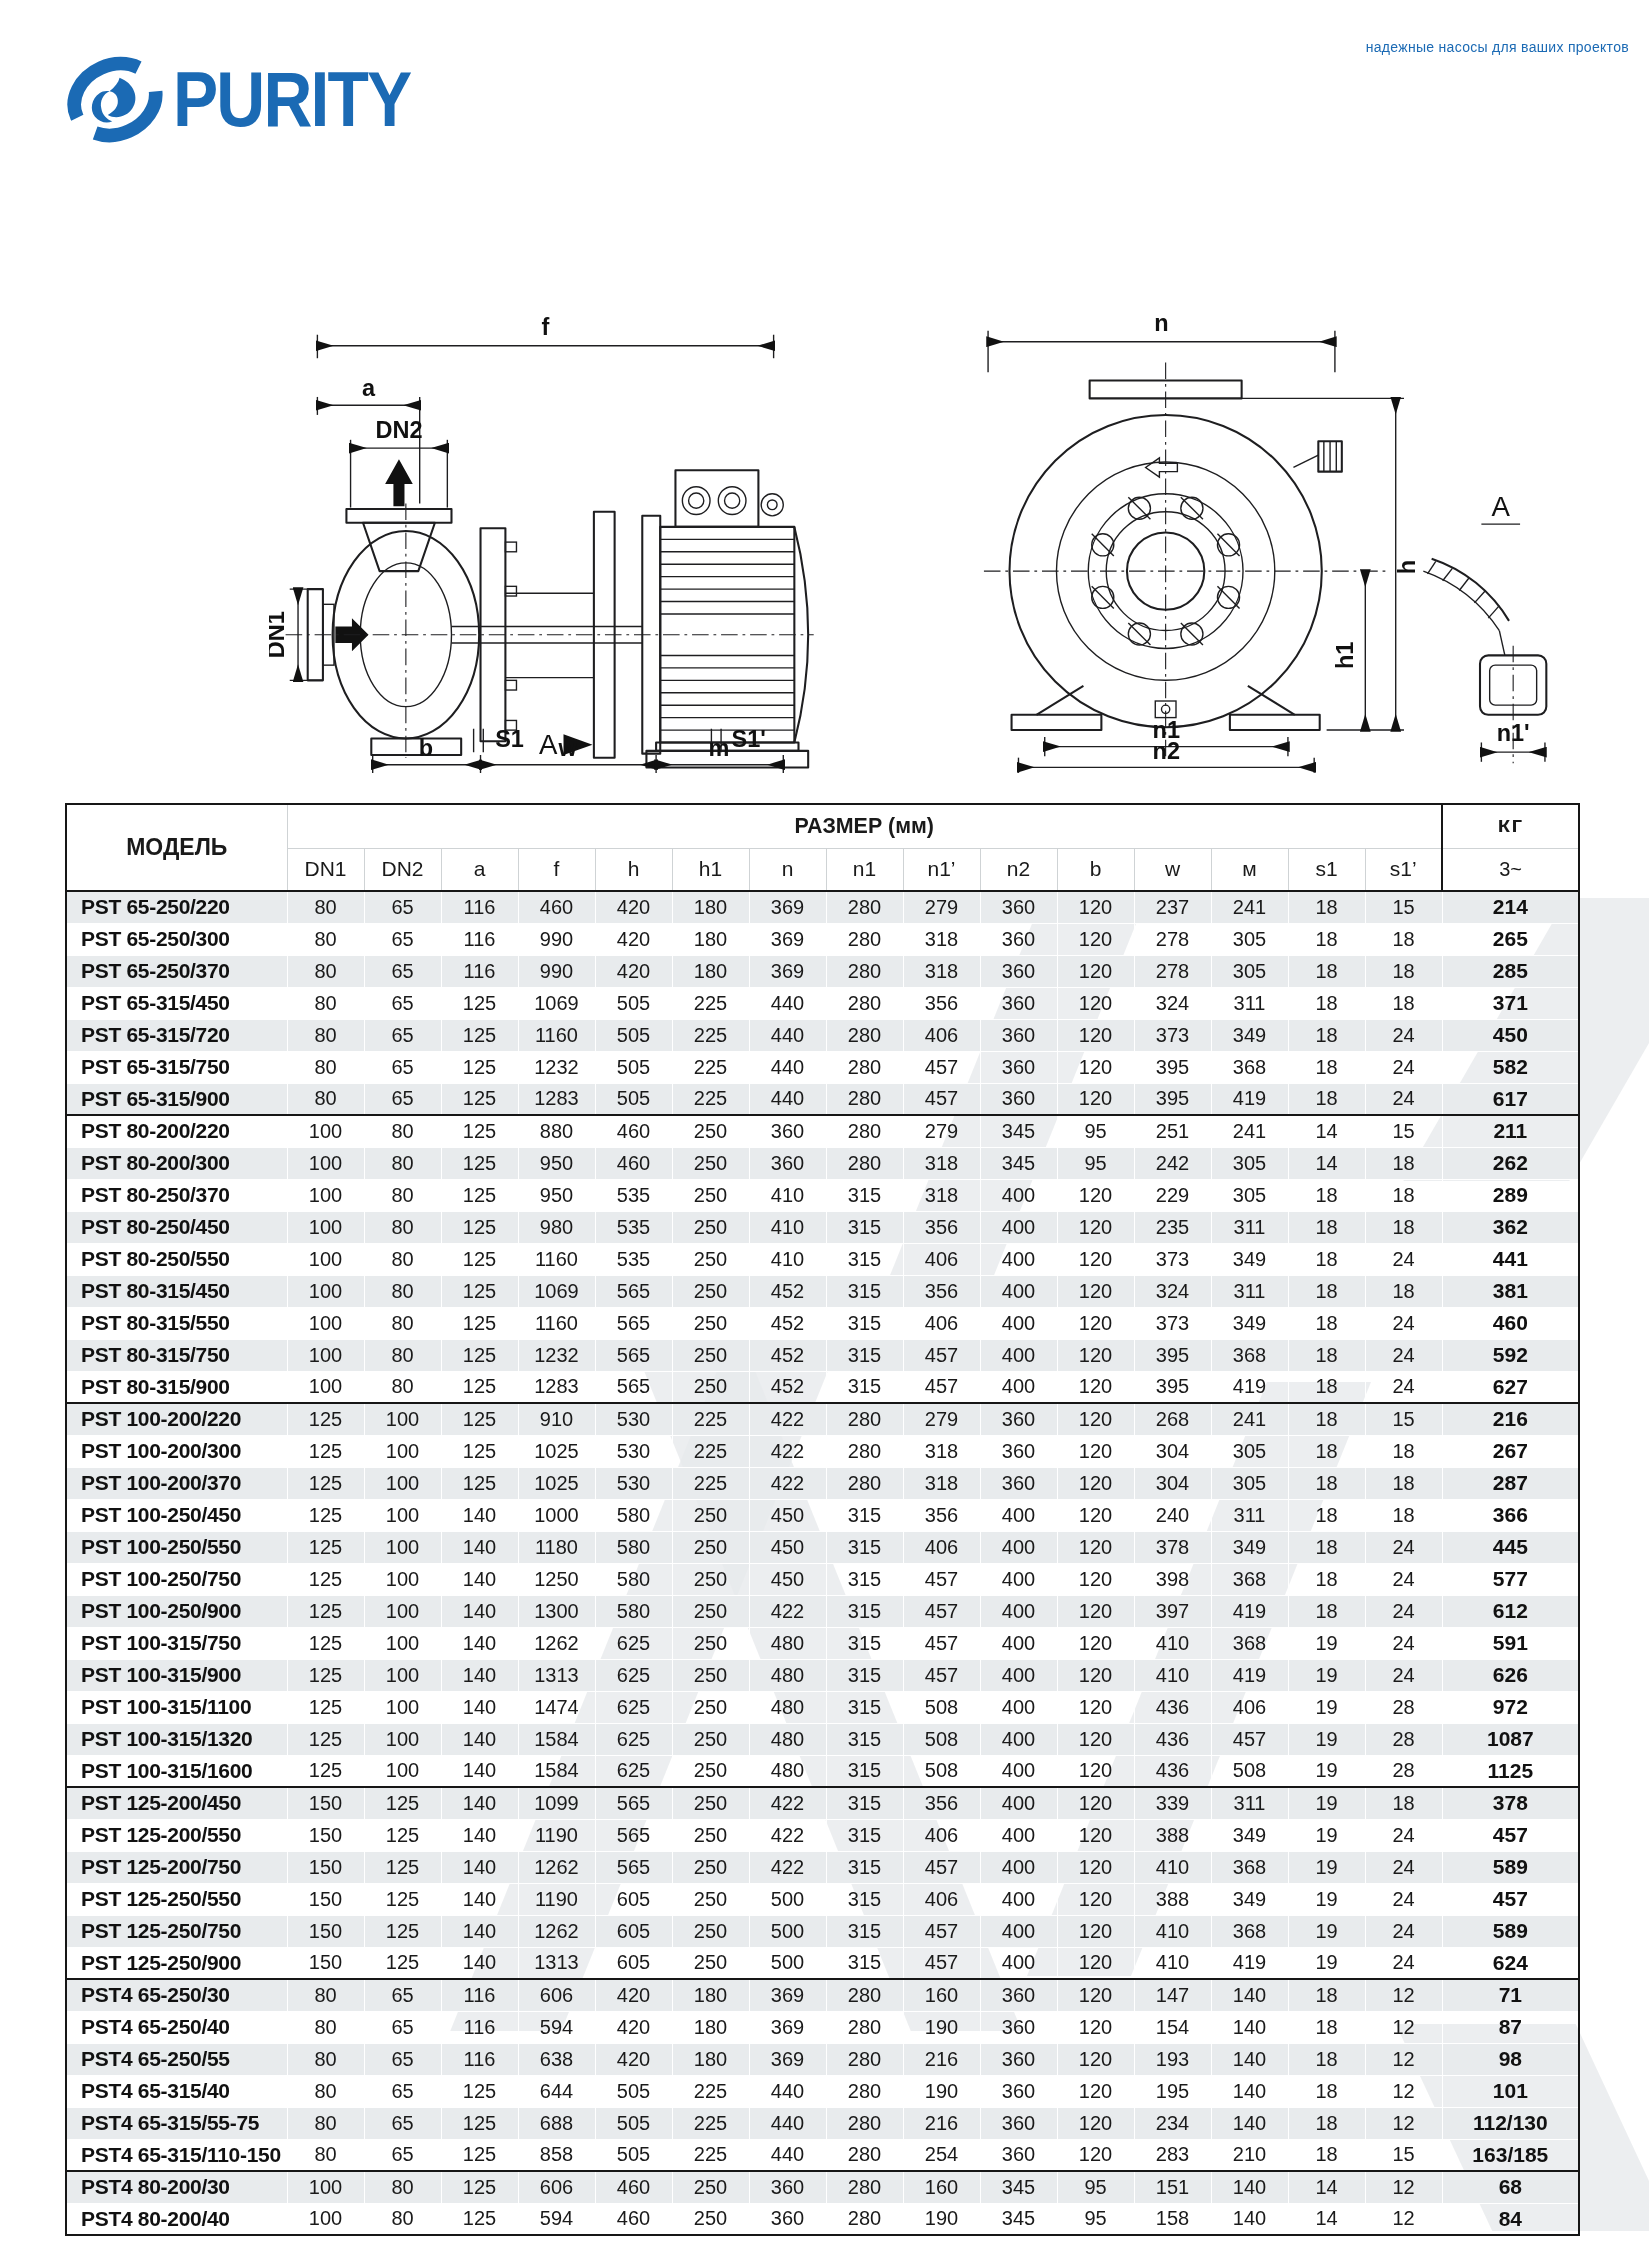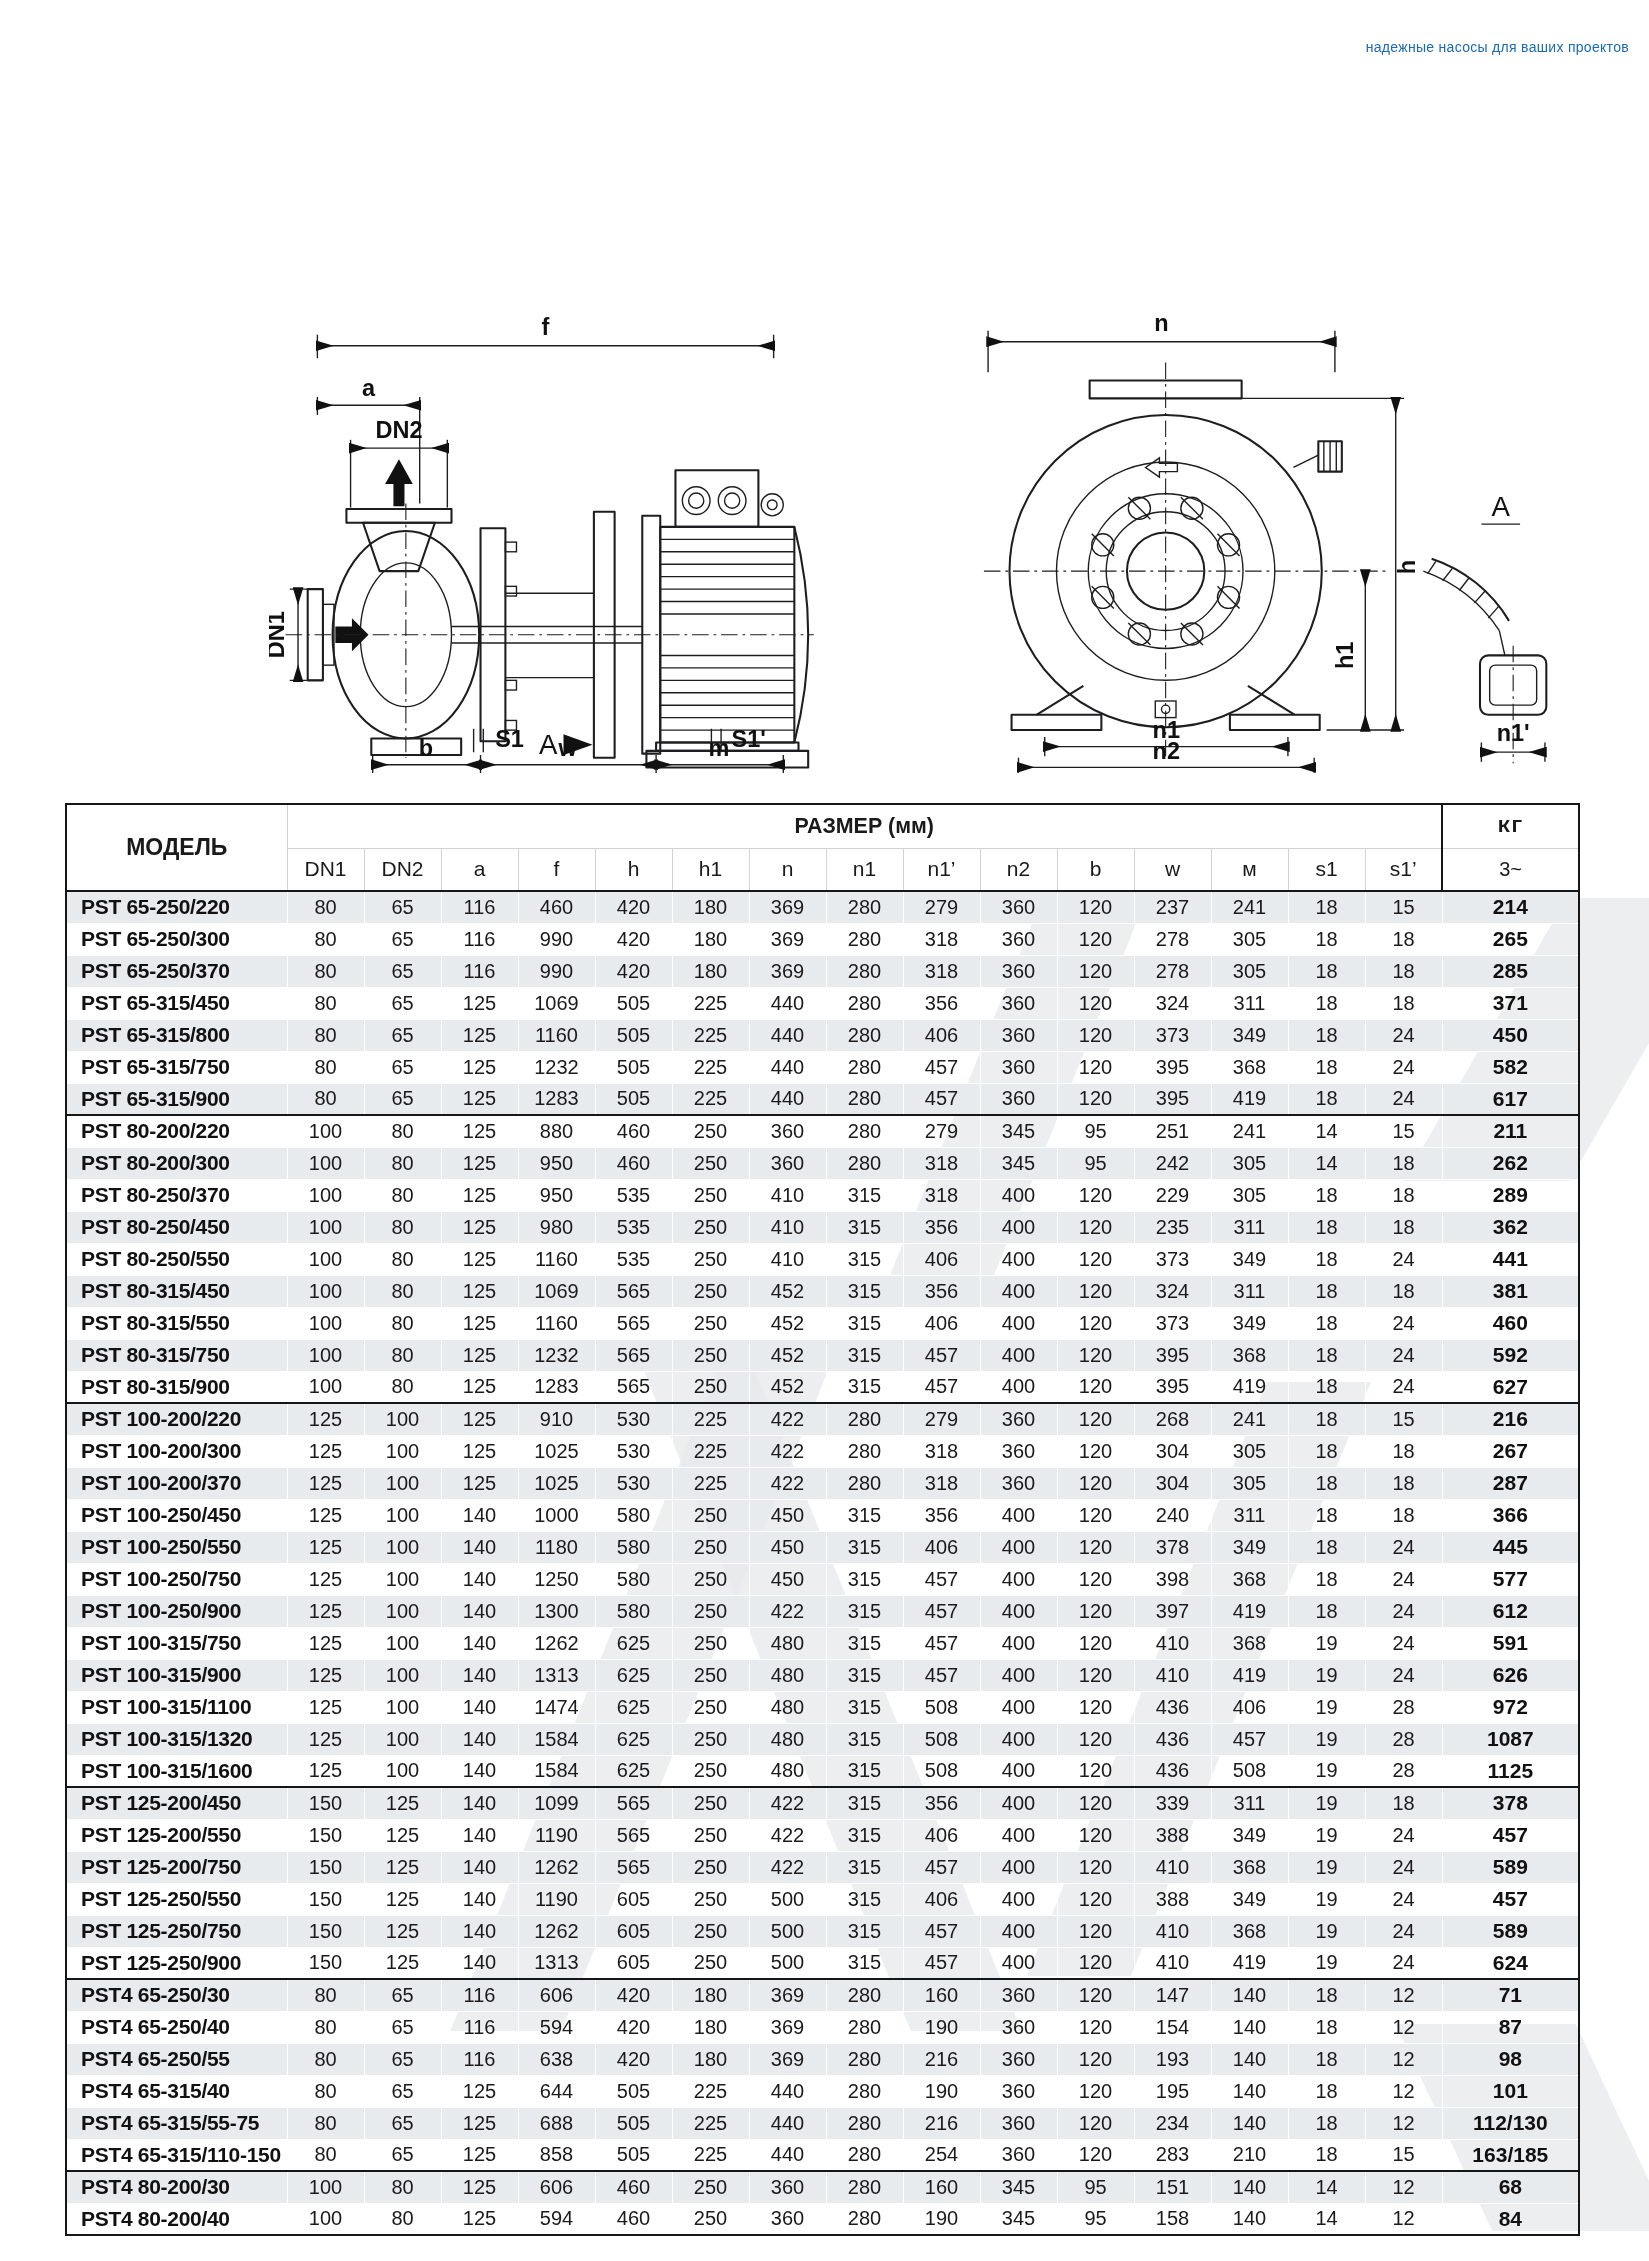--- a/index.html
+++ b/index.html
@@ -59,20 +59,32 @@
   .tbl tbody tr.group-end td{border-bottom:2.1px solid #161616;}
   .tbl tbody td.model{text-align:left;padding-left:14px;font-weight:bold;font-size:21px;
        letter-spacing:-0.3px;color:#111;}
   .tbl tbody td.kg{font-weight:bold;font-size:21px;color:#111;}
 </style>
 </head>
 <body>
 
 <div class="page">
 
+  <div class="brand">
+    <svg class="mark" viewBox="0 0 110 100">
+      <g transform="rotate(-24 55 50)">
+        <ellipse cx="55" cy="50" rx="46" ry="38" fill="none" stroke="#1b6ab4" stroke-width="15" pathLength="360" stroke-dasharray="128 36 150 46" stroke-dashoffset="-14"></ellipse>
+      </g>
+      <path d="M60 26 C76 32 82 48 74 60 C68 69 56 72 47 67 C52 64 57 60 58 54 C59 47 55 42 49 41
+               C55 36 59 31 60 26 Z" fill="#1b6ab4"></path>
+      <path d="M49 41 C42 44 38 52 40 60 C41 67 46 72 52 74 C46 77 38 75 33 69 C27 61 29 49 38 43
+               C41 41 45 40 49 41 Z" fill="#1b6ab4"></path>
+    </svg>
+    <div class="wordmark">PURITY</div>
+  </div>
   <div class="tagline">надежные насосы для ваших проектов</div>
 
   <div class="wm wm1"></div>
   <div class="wm wm2"></div>
   <div class="wm wm3"></div>
   <div class="wm wm4"></div>
   <div class="wm wm5"></div>
   <div class="wm wm6"></div>
 
   <svg id="sideview" class="fig" width="553" height="477" viewBox="0 0 800 690">
@@ -373,21 +385,21 @@
           <td>356</td>
           <td>360</td>
           <td>120</td>
           <td>324</td>
           <td>311</td>
           <td>18</td>
           <td>18</td>
           <td class="kg">371</td>
         </tr>
         <tr class="odd">
-          <td class="model">PST 65-315/800</td>
+          <td class="model">PST 65-315/720</td>
           <td>80</td>
           <td>65</td>
           <td>125</td>
           <td>1160</td>
           <td>505</td>
           <td>225</td>
           <td>440</td>
           <td>280</td>
           <td>406</td>
           <td>360</td>

